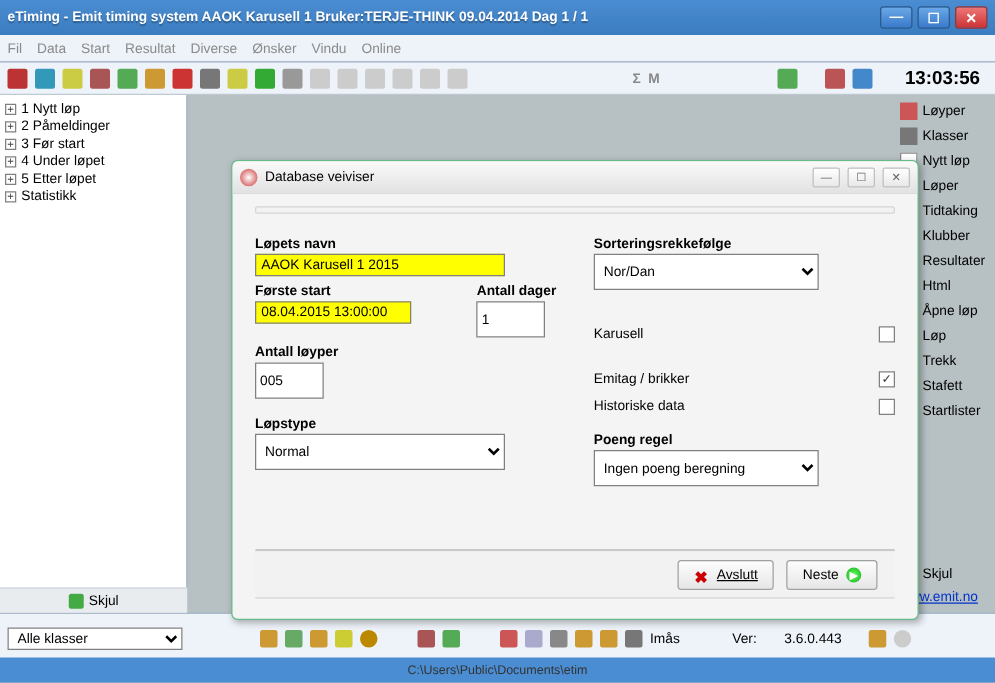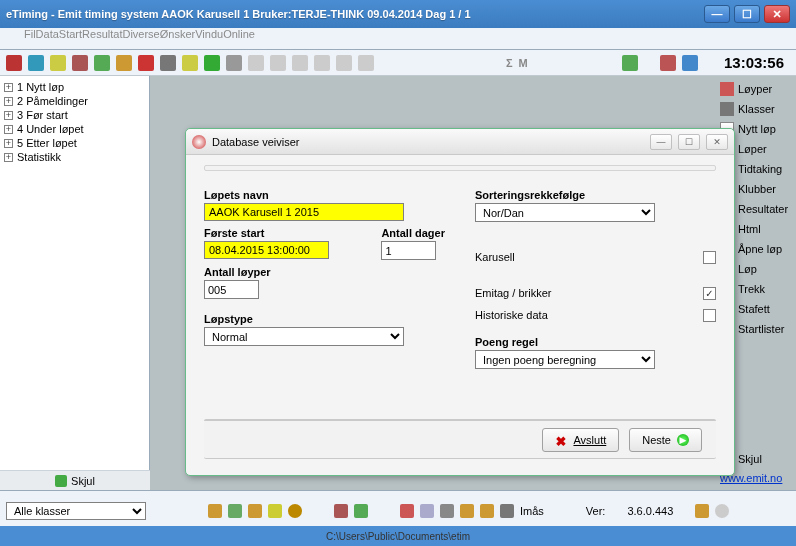--- a/index.html
+++ b/index.html
@@ -2,21 +2,21 @@
 <html><head>
 <meta charset="utf-8">
 <style>
 * { box-sizing: border-box; font-family: Tahoma, sans-serif; font-size: 11px; }
 body { margin: 0; background: #4b8dd2; width: 796px; height: 546px; overflow: hidden; }
 .titlebar { height: 28px; background: linear-gradient(#4b8dd2,#3b7cc0); color: #fff; display: flex; align-items: center; padding: 0 6px; }
 .titlebar .title { flex: 1; font-weight: bold; text-shadow: 0 1px 1px rgba(0,0,0,.3); }
 .winbtns { display: flex; gap: 4px; }
 .winbtn { width: 26px; height: 18px; border: 1px solid #2a5a90; border-radius: 3px; background: linear-gradient(#6aa8e6,#3a7acb); color: #fff; display: flex; align-items: center; justify-content: center; font-weight: bold; cursor: pointer; }
 .winbtn.close { background: linear-gradient(#e77,#c33); border-color: #933; }
-.menubar { height: 22px; background: #eef3fa; display: flex; padding: 0 24px; border-bottom: 1px solid #9ab; }
+.menubar { height: 22px; background: #eef3fa; display: flex; padding: 0 6px; gap: 12px; align-items: center; border-bottom: 1px solid #9ab; }
 .menubar span { color: #8a8a8a; cursor: pointer; }
 .toolbar { height: 26px; background: #eef3fa; display: flex; align-items: center; padding: 0 6px; gap: 6px; border-bottom: 1px solid #c0c8d0; }
 .toolbar .spacer { flex: 1; }
 .toolbar .clock { font-weight: bold; font-size: 15px; margin-right: 6px; }
 .toolbar .ti { width: 16px; height: 16px; display: inline-block; border-radius: 2px; }
 .body { display: flex; position: relative; }
 .tree { width: 150px; background: #fff; border-right: 1px solid #9ab; height: 414px; padding: 4px 2px; overflow: auto; }
 .tree .node { display: flex; align-items: center; gap: 4px; padding: 1px 2px; cursor: pointer; }
 .tree .plus { width: 9px; height: 9px; border: 1px solid #808080; font-size: 9px; line-height: 7px; text-align: center; color: #444; }
 .tree .skjul-bar { position: absolute; bottom: 0; left: 0; width: 150px; height: 20px; background: #e9ecef; border-top: 1px solid #cbd3db; display: flex; align-items: center; justify-content: center; gap: 4px; }
@@ -29,21 +29,21 @@
 .dlg-title .ic { width: 14px; height: 14px; margin-right: 6px; border-radius: 50%; }
 .dlg-title .t { flex: 1; }
 .dlg-title .btns { display: flex; gap: 6px; }
 .dlg-title .btns span { width: 22px; height: 16px; border: 1px solid #c0c0c0; border-radius: 2px; background: linear-gradient(#fff,#e8e8e8); display: flex; align-items: center; justify-content: center; font-size: 9px; color: #666; cursor: pointer; }
 .dlg-body { padding: 10px 18px 16px; }
 .top-bar { height: 6px; background: #f2f2f2; border: 1px solid #d4d4d4; border-radius: 2px; margin-bottom: 12px; }
 .cols { display: flex; gap: 30px; }
 .col { flex: 1; display: flex; flex-direction: column; }
 .lbl { font-weight: bold; margin-bottom: 2px; margin-top: 6px; }
 .ylw { background: #ffff00; border: 1px solid #808080; height: 18px; padding: 1px 4px; }
-select, input[type=text].plain { background: #fff; border: 1px solid #808080; height: 19px; padding: 1px 3px; }
+select, input[type=text].plain { background: #fff; border: 1px solid #808080; height: 29px; padding: 1px 3px; }
 .row2 { display: flex; }
 .chkrow { display: flex; align-items: center; justify-content: space-between; margin-top: 10px; height: 18px; }
 .chkrow .cb { width: 13px; height: 13px; border: 1px solid #808080; background: #fff; display: flex; align-items: center; justify-content: center; font-size: 10px; color:#333; }
 .dlg-footer { margin-top: 50px; background: #f2f2f2; border-top: 2px solid #c9c9c9; border-bottom: 1px solid #c9c9c9; height: 40px; display: flex; align-items: center; justify-content: flex-end; gap: 10px; padding: 0 14px; border-radius: 2px; }
 .btn { height: 24px; padding: 0 12px; background: linear-gradient(#fdfdfd,#e6e6e6); border: 1px solid #a0a0a0; border-radius: 3px; display: flex; align-items: center; gap: 6px; cursor: pointer; }
 .btn .ic { width: 12px; height: 12px; display: inline-block; }
 .statusbar { height: 36px; background: #eef3fa; border-top: 1px solid #9ab; display: flex; flex-direction: column; }
 .status-top { display: flex; align-items: center; padding: 20px 6px; gap: 6px; height: 20px; }
 .status-top select { height: 18px; width: 140px; font-size: 11px; }
 .status-top .spacer { flex: 1; }

